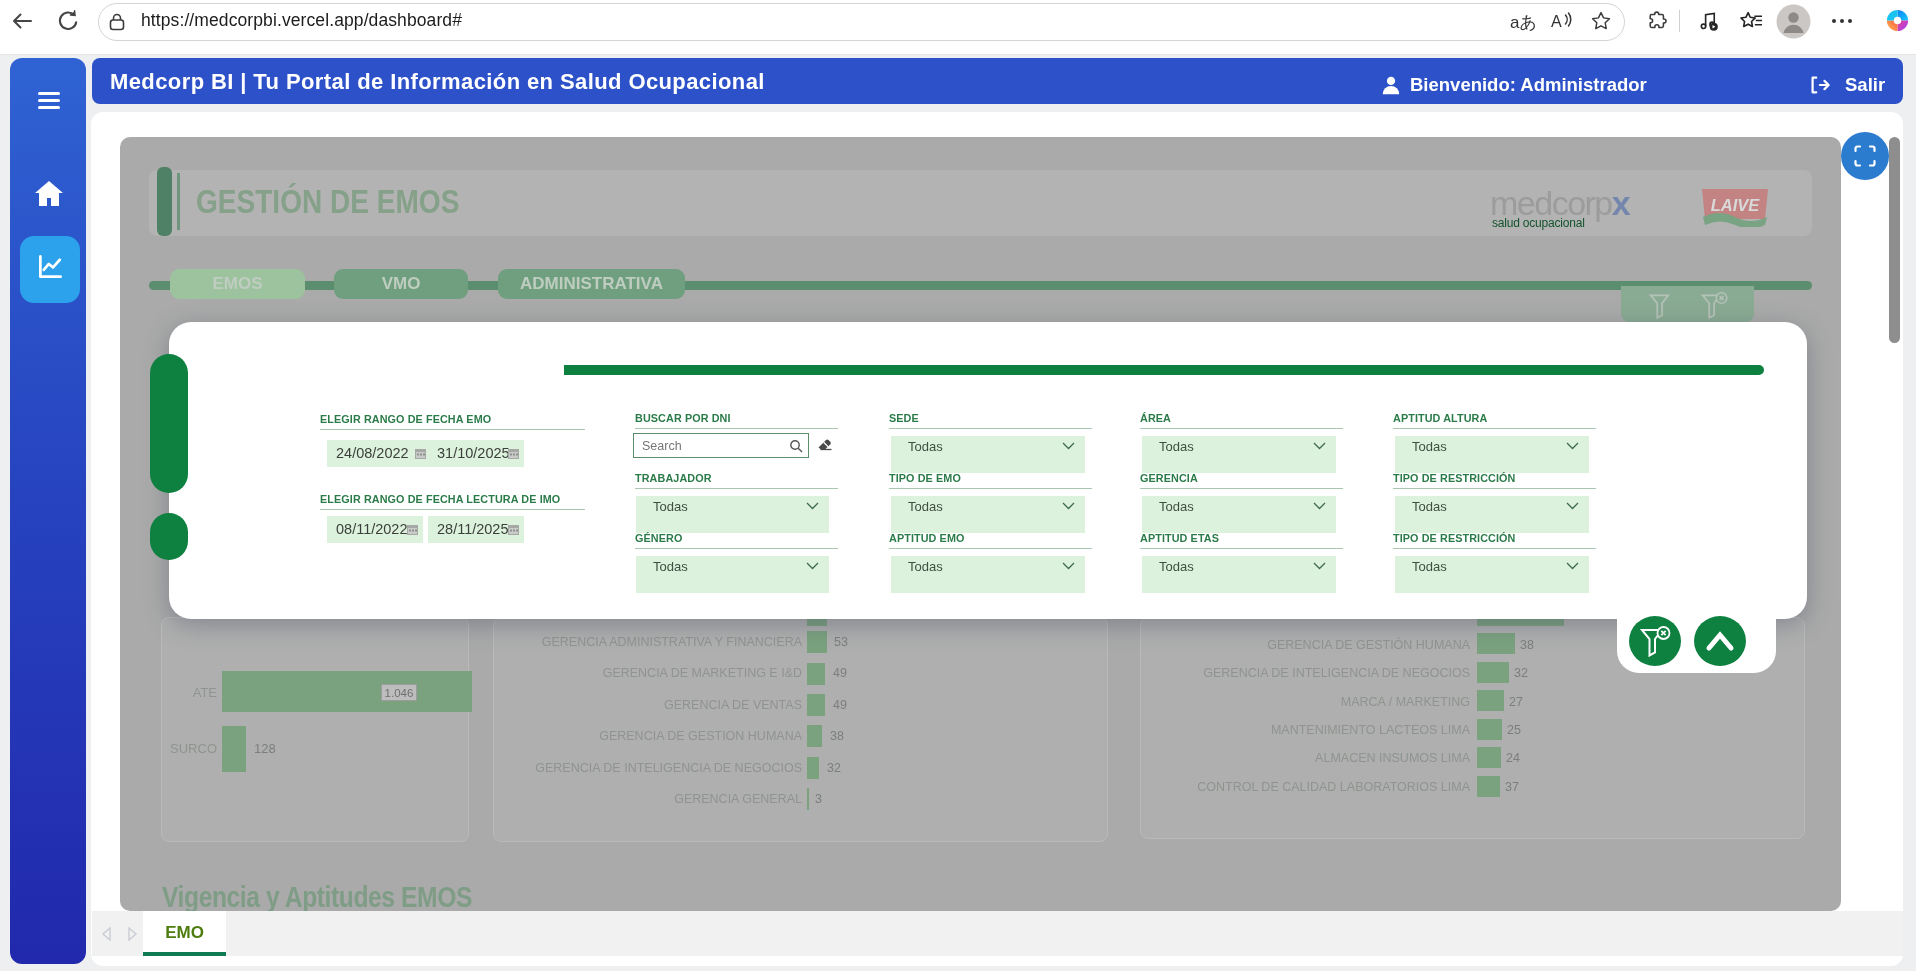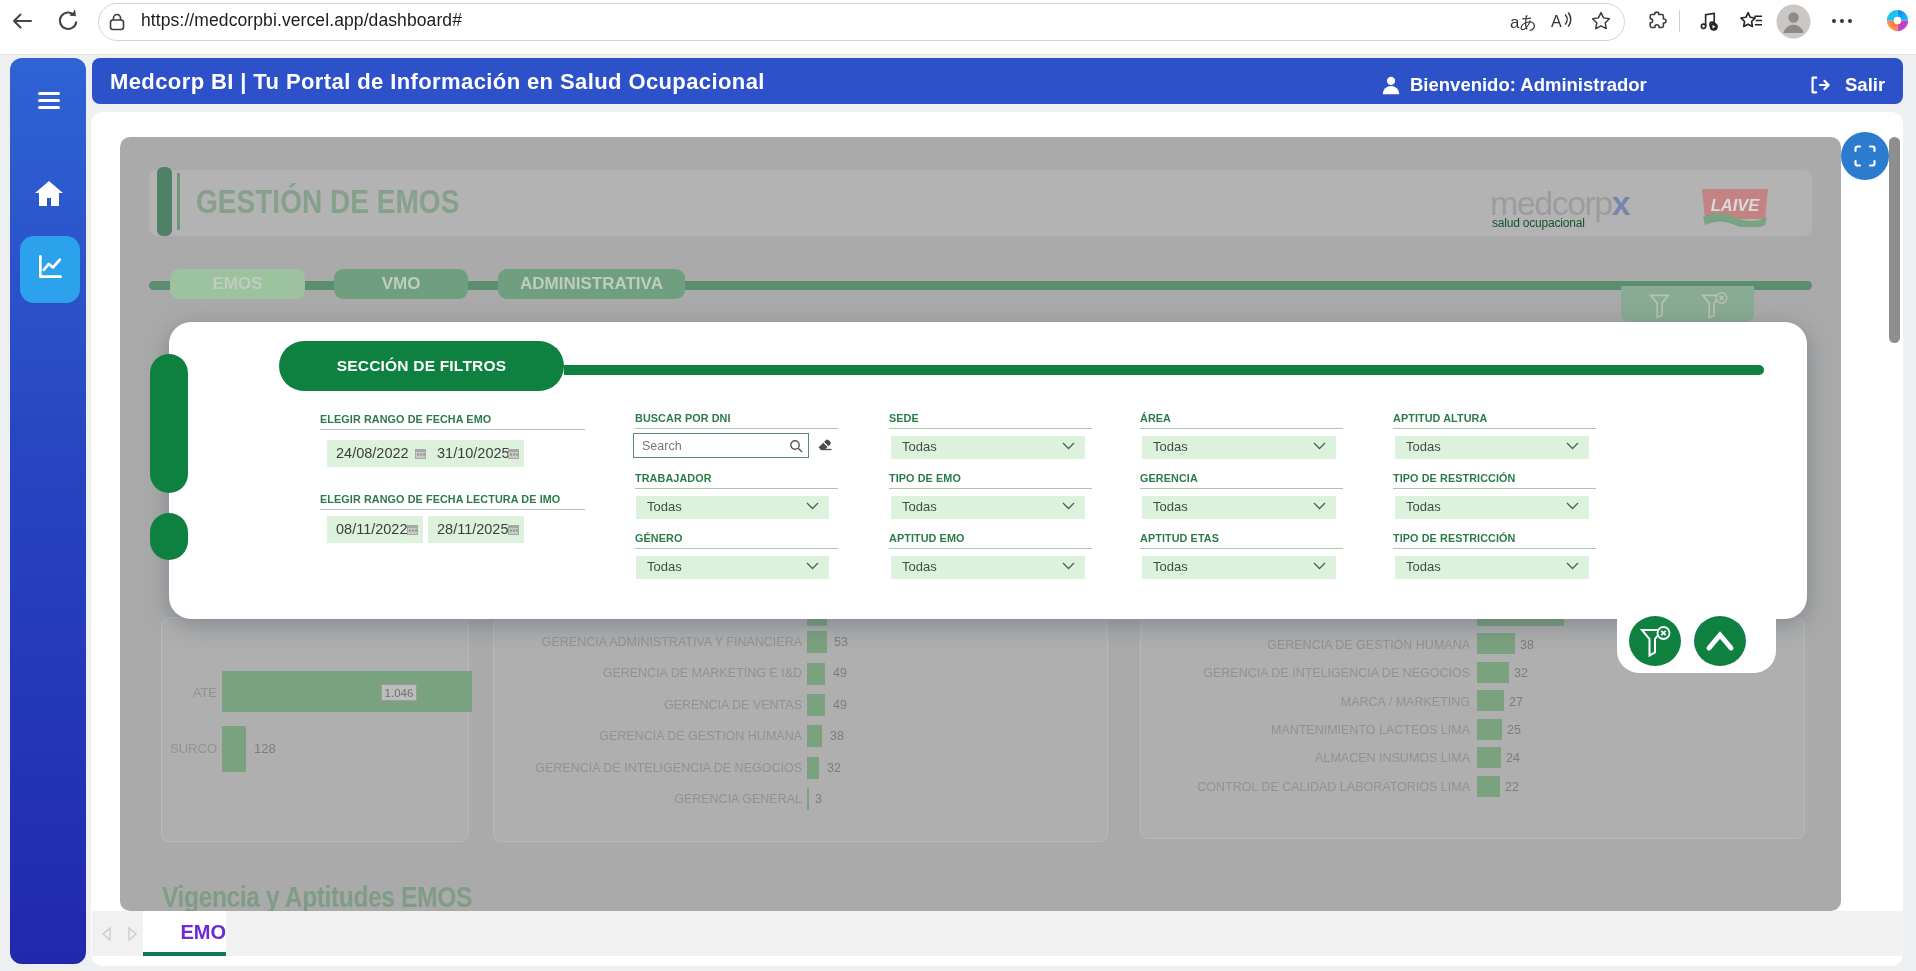--- a/index.html
+++ b/index.html
@@ -33,21 +33,21 @@
 
 
 #report { position:absolute; left:29px; top:25px; width:1721px; height:774px; background:#a9aaa9; border-radius:10px; overflow:hidden; }
 
 
 #vthumb { position:absolute; left:1798px; top:25px; width:11px; height:206px; background:#8e8e8e; border-radius:6px; }
 
 
 #tabstrip { position:absolute; left:1px; top:799px; width:1811px; height:45px; background:#f1f1f1; }
 #emotab { position:absolute; left:51px; top:0; width:83px; height:45px; background:#fff; border-bottom:4px solid #107a52; 
-  text-align:right; font-size:20px; font-weight:bold; color:#6d28d9; line-height:43px;}
+  text-align:center; font-size:17px; font-weight:bold; color:#4d7c0f; line-height:43px;}
 
 
 .panel { position:absolute; background:#aeafae; border:1px solid #b9bab9; border-radius:8px; }
 #banner { position:absolute; left:29px; top:33px; width:1663px; height:66px; background:#b2b3b2; border-radius:8px; }
 .accentbar { position:absolute; left:37px; top:30px; width:15px; height:69px; background:#4e8166; border-radius:6px; }
 .accentline { position:absolute; left:57px; top:36px; width:3px; height:57px; background:#6f957e; }
 
 
 #tabline { position:absolute; left:29px; top:144px; width:1663px; height:9px; background:#5b8e6e; border-radius:5px; }
 .rtab { position:absolute; top:132px; height:30px; border-radius:9px; color:#bfcdc1; font-weight:bold; font-size:17px; text-align:center; }
@@ -63,21 +63,21 @@
 
 #fpanel { position:absolute; left:169px; top:267px; width:1638px; height:297px; background:#fff; border-radius:22px;
   box-shadow:0 6px 24px rgba(60,60,90,0.35); }
 .gpill { position:absolute; left:-19px; width:38px; background:#0e8040; border-radius:19px; }
 #fpill { position:absolute; left:110px; top:19px; width:285px; height:50px; background:#0e8040; border-radius:25px;
   color:#fff; font-weight:bold; font-size:15.5px; text-align:center; line-height:50px; letter-spacing:0.2px;}
 #fline { position:absolute; left:395px; top:43px; width:1200px; height:10px; background:#0e8040; border-radius:0 5px 5px 0; }
 
 .flabel { position:absolute; font-size:10.8px; font-weight:bold; color:#2b7b49; letter-spacing:0.1px; }
 .funder { position:absolute; height:1px; background:#a9c6b0; }
-.dd { position:absolute; height:23px; background:#ddf2dc; color:#3f4f41; font-size:13px; line-height:21px; padding-left:11px; }
+.dd { position:absolute; height:37px; background:#ddf2dc; color:#3f4f41; font-size:13px; line-height:21px; padding-left:17px; }
 .dd svg { position:absolute; right:10px; top:6px; }
 .dateinp { position:absolute; height:27px; background:#ddf2dc; color:#3b3f3b; font-size:14.5px; line-height:27px; text-align:left; padding-left:9px;}
 
 
 #btntab { position:absolute; left:1448px; top:297px; width:159px; height:54px; background:#fff; border-radius:0 0 22px 22px; }
 .gcirc { position:absolute; top:-3px; width:52px; height:50px; background:#0e8040; border-radius:50%; }
 
 #scanbtn { position:absolute; left:1841px; top:77px; width:48px; height:48px; border-radius:50%; background:#2b7ccf; }
 </style>
 </head>
@@ -258,41 +258,40 @@
         <div class="bar" style="left:1357px;top:553px;width:27px;height:21px"></div>
         <div class="cval" style="left:1389px;top:558px">27</div>
         <div class="clabel" style="left:1048px;top:586px;width:302px">MANTENIMIENTO LACTEOS LIMA</div>
         <div class="bar" style="left:1357px;top:582px;width:25px;height:21px"></div>
         <div class="cval" style="left:1387px;top:586px">25</div>
         <div class="clabel" style="left:1048px;top:614px;width:302px">ALMACEN INSUMOS LIMA</div>
         <div class="bar" style="left:1357px;top:610px;width:24px;height:21px"></div>
         <div class="cval" style="left:1386px;top:614px">24</div>
         <div class="clabel" style="left:1048px;top:643px;width:302px">CONTROL DE CALIDAD LABORATORIOS LIMA</div>
         <div class="bar" style="left:1357px;top:639px;width:23px;height:21px"></div>
-        <div class="cval" style="left:1385px;top:643px">22</div>
+        <div class="cval" style="left:1385px;top:643px">37</div>
 
         <div style="position:absolute;left:42px;top:744px;font-size:29px;font-weight:bold;color:#7f9d86;letter-spacing:-0.5px;transform:scaleX(0.85);transform-origin:0 0">Vigencia y Aptitudes EMOS</div>
       </div>
 
       <div id="vthumb"></div>
       <div id="tabstrip">
         <svg style="position:absolute;left:9px;top:16px" width="11" height="14" viewBox="0 0 11 14" fill="none" stroke="#c9ccd4" stroke-width="1.4">
             <path d="M9 1 2 7l7 6z"></path>
           </svg>
         <svg style="position:absolute;left:35px;top:16px" width="11" height="14" viewBox="0 0 11 14" fill="none" stroke="#c9ccd4" stroke-width="1.4">
             <path d="M2 1l7 6-7 6z"></path>
           </svg>
         <div id="emotab">EMO</div>
       </div>
     </div>
 
     <div id="fpanel">
       <div class="gpill" style="top:32px;height:139px"></div>
       <div class="gpill" style="top:191px;height:47px"></div>
-      <div id="fpill">SECCIÓN DE FILTROS</div>
       <div id="fline"></div>
 
       <div class="flabel" style="left:151px;top:91px">ELEGIR RANGO DE FECHA EMO</div>
       <div class="funder" style="left:151px;top:107px;width:265px"></div>
       <div class="dateinp" style="left:158px;top:118px;width:104px">24/08/2022<svg style="position:absolute;right:5px;top:8px" width="11" height="11" viewBox="0 0 11 11">
             <rect x="0.5" y="1.5" width="10" height="9" fill="#c8cbc8" stroke="#a5a8a5"></rect>
             <rect x="0.5" y="1.5" width="10" height="2.5" fill="#a5a8a5"></rect>
             <rect x="2" y="5.5" width="2" height="2" fill="#8f928f"></rect>
             <rect x="5" y="5.5" width="2" height="2" fill="#8f928f"></rect>
             <rect x="8" y="5.5" width="2" height="2" fill="#8f928f"></rect>

